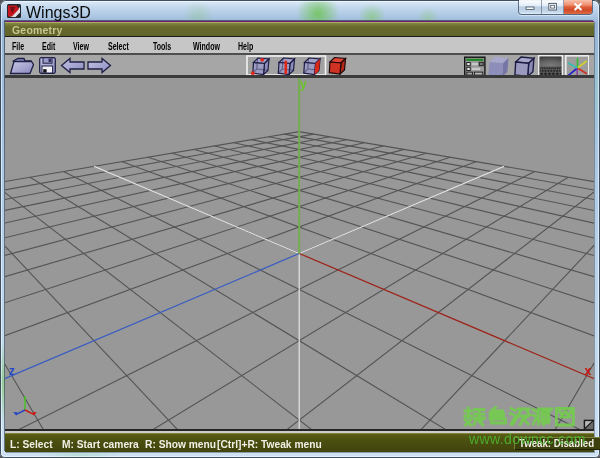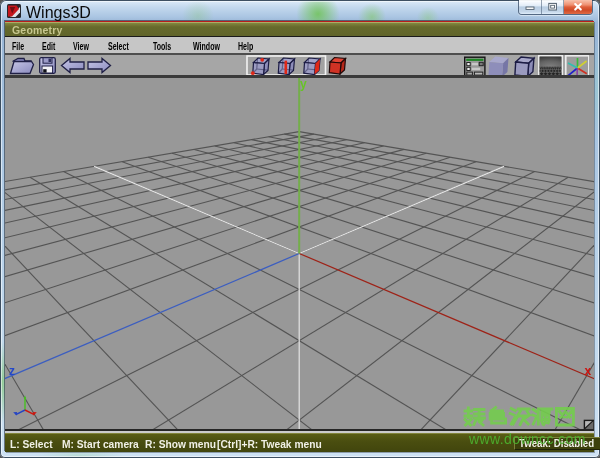--- a/index.html
+++ b/index.html
@@ -12,21 +12,21 @@
   radial-gradient(ellipse 9px 70px at 598px 90px, rgba(140,210,190,.35), rgba(140,210,190,0) 75%),
   radial-gradient(ellipse 60px 8px at 80px 456px, rgba(120,200,120,.25), rgba(120,200,120,0) 75%),
   linear-gradient(180deg,#dfecf9 0px,#c4d9ee 7px,#aac5e2 17px,#97b4d5 23px,#9dbbda 60px,#b2cde7 200px,#c0d8ed 320px,#cde1f3 457px);}
 #title{position:absolute;left:26px;top:4px;font-size:16px;color:#0a0a0a;}
 #appicon{position:absolute;left:7px;top:4px;width:14px;height:14px;}
 #btns{position:absolute;left:518px;top:0;width:73px;height:14px;border:1px solid rgba(45,65,90,.7);border-top:none;border-radius:0 0 4px 4px;overflow:hidden;display:flex;box-shadow:0 1px 1px rgba(255,255,255,.5);}
 .wbtn{height:100%;position:relative;background:linear-gradient(180deg,rgba(255,255,255,.95) 0%,rgba(235,242,250,.75) 40%,rgba(175,195,215,.55) 50%,rgba(205,220,235,.7) 85%,rgba(235,245,255,.8) 100%);}
 .wbtn.b1{width:22px;border-right:1px solid rgba(70,90,115,.55);}
 .wbtn.b2{width:21px;border-right:1px solid rgba(70,90,115,.55);}
 .wbtn.b3{width:28px;background:linear-gradient(180deg,#f8c3ad 0%,#ef9071 35%,#de5e3a 50%,#ce4a26 72%,#e06a44 100%);}
-#app{position:absolute;left:5px;top:21px;width:589px;height:431px;background:#b91c1c;box-shadow:-1px -1px 0 rgba(20,30,40,.55),1px 1px 0 rgba(20,30,40,.35);}
+#app{position:absolute;left:5px;top:21px;width:589px;height:431px;background:#701a75;box-shadow:-1px -1px 0 rgba(20,30,40,.55),1px 1px 0 rgba(20,30,40,.35);}
 #app *{box-sizing:border-box;}
 #geom{position:absolute;left:0;top:1px;width:589px;height:14px;background:linear-gradient(180deg,#83873f,#666a2c 30%,#60642a);border-top:1px solid #aaad66;}
 #geom span{position:absolute;left:7px;top:1px;font-size:10.5px;font-weight:bold;color:#c6c68e;letter-spacing:0.2px;}
 #mline{position:absolute;left:0;top:15px;width:589px;height:1px;background:#1a1a1a;}
 #menubar{position:absolute;left:0;top:16px;width:589px;height:24px;background:#c6c6c6;font-size:10.5px;color:#000;}
 #menubar span{position:absolute;top:2.5px;font-weight:bold;transform:scaleX(0.67);transform-origin:0 0;white-space:pre;}
 #sep1{position:absolute;left:0;top:32px;width:589px;height:2px;background:#4e4e4e;}
 #toolbar{position:absolute;left:0;top:34px;width:589px;height:20px;background:#a6a6a6;}
 #sep2{position:absolute;left:0;top:54px;width:589px;height:3px;background:#3a3a3a;}
 #viewport{position:absolute;left:0;top:57px;width:589px;height:351px;background:#989898;overflow:hidden;}

